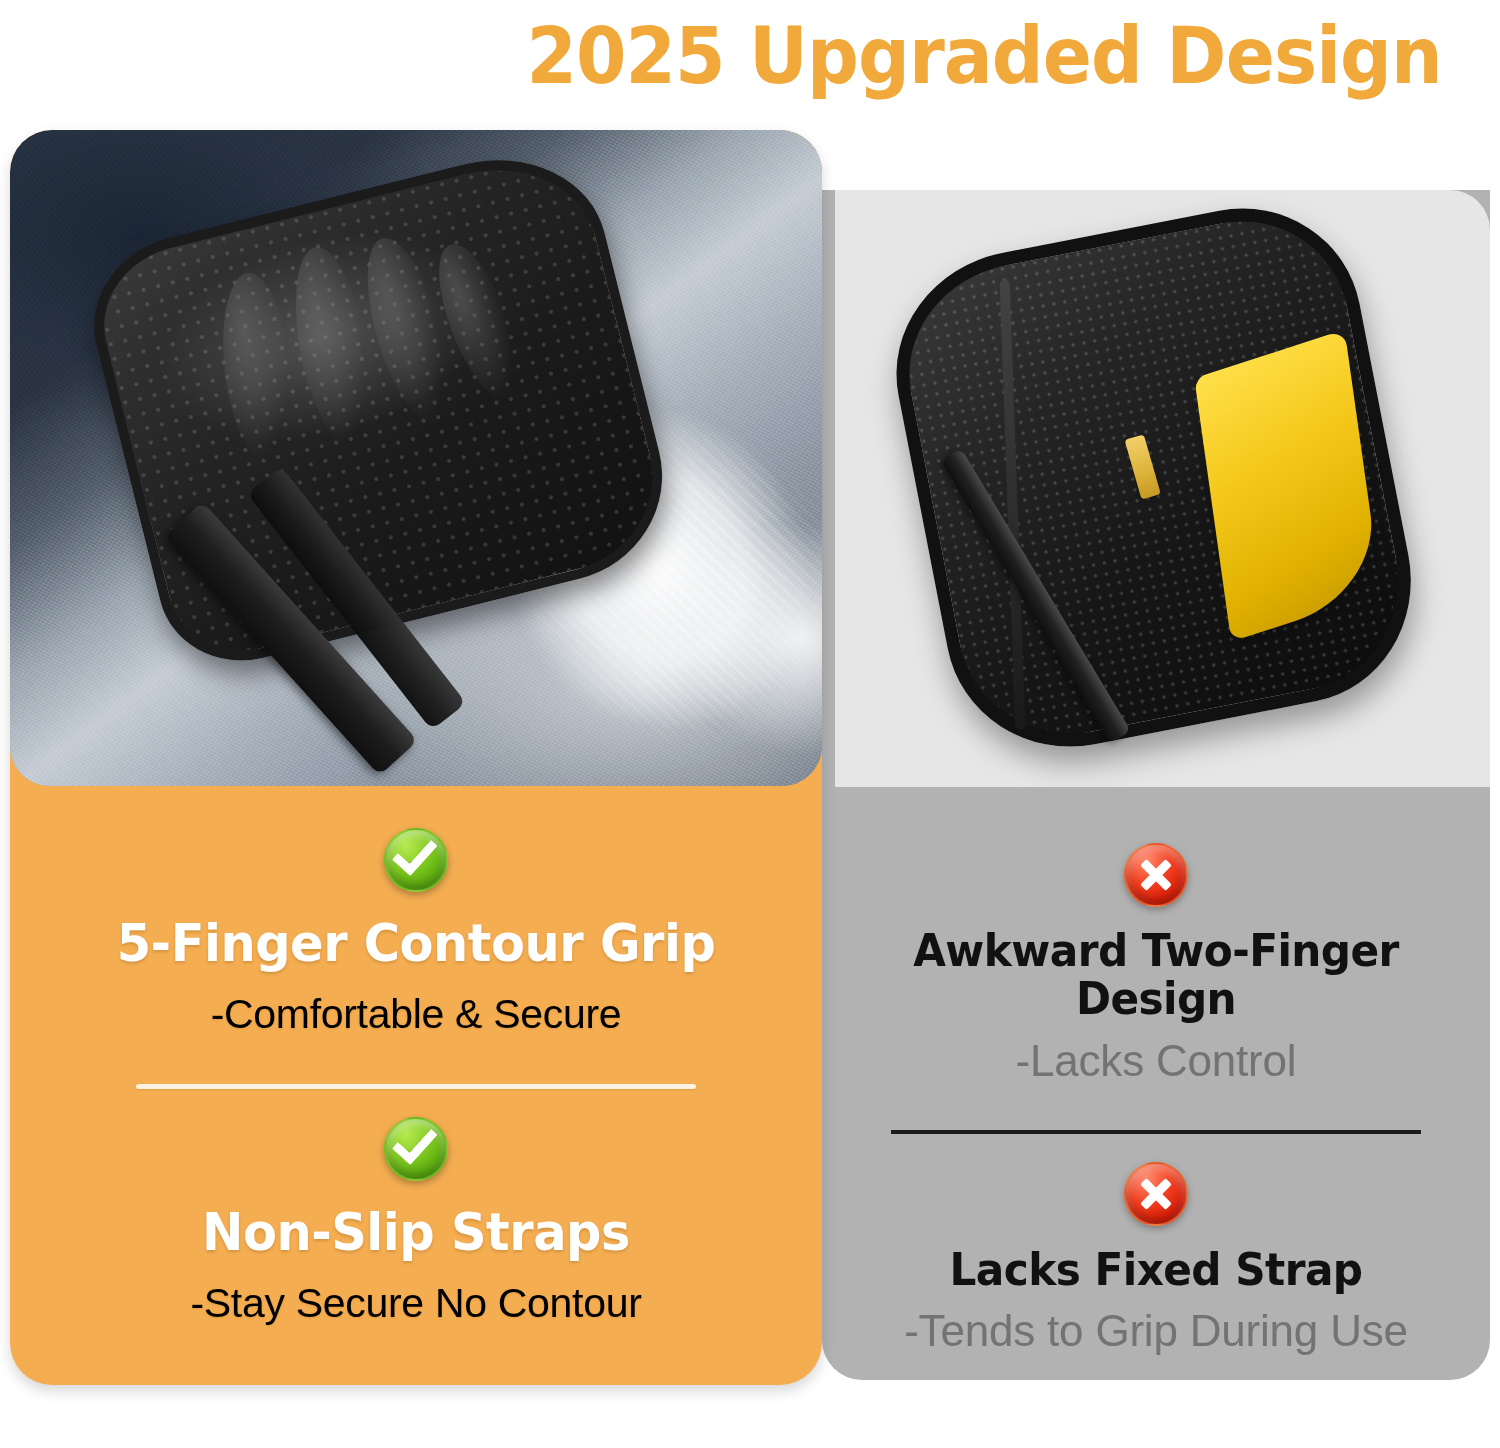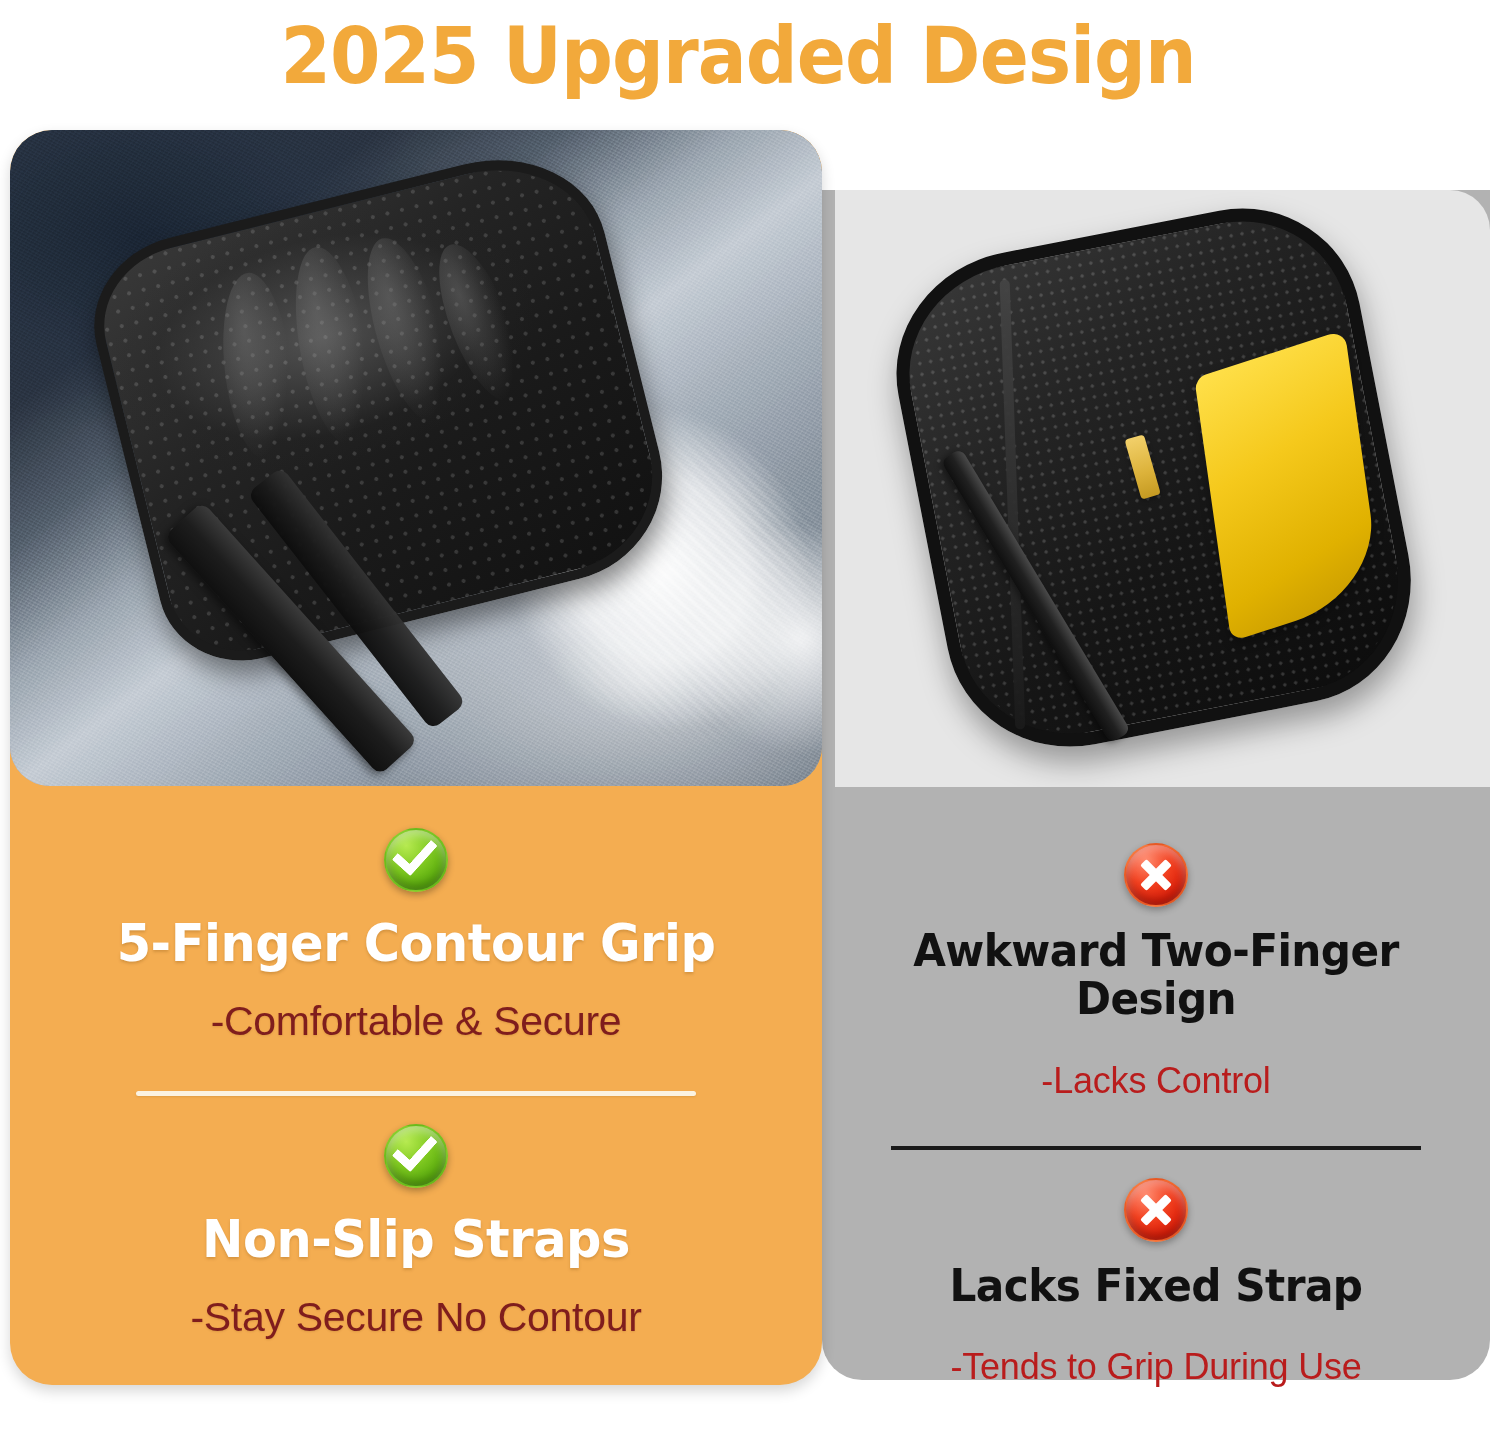--- a/index.html
+++ b/index.html
@@ -7,21 +7,21 @@
     width:1500px; height:1448px;
     background:#ffffff;
     font-family:"Liberation Sans", sans-serif;
     overflow:hidden;
   }
   .page { position:relative; width:1500px; height:1448px; background:#fff; }
 
   
   .title-bar {
     position:absolute; left:0; top:0; width:1476px; height:112px;
-    display:flex; align-items:center; justify-content:center;
+    display:flex; align-items:center; justify-content:flex-end;
   }
   .title-text {
     font-size:78px; font-weight:bold; color:#F2A93B;
     letter-spacing:-1px;
     transform:scaleX(0.93);
     font-family:"DejaVu Sans", sans-serif;
     white-space:nowrap;
   }
 
   
@@ -184,21 +184,21 @@
   .badge-x::after  { transform:translate(-50%,-50%) rotate(-45deg); }
 
   .good-head {
     font-family:"DejaVu Sans", sans-serif;
     font-size:51px; font-weight:bold; color:#ffffff;
     letter-spacing:-0.5px; line-height:1.1;
     text-shadow:0 2px 3px rgba(120,70,10,.25);
     transform:scaleX(0.97);
   }
   .good-sub {
-    font-size:41px; color:#7f1d1d; margin-top:26px;
+    font-size:41px; color:#000000; margin-top:19px;
     letter-spacing:-0.3px;
     text-shadow:0 1px 2px rgba(120,70,10,.18);
   }
   .divider-light {
     height:5px; background:#FBF3E2; border-radius:3px;
     margin:46px auto 0; width:560px;
     box-shadow:0 1px 2px rgba(150,95,20,.2);
   }
 
   
@@ -267,21 +267,21 @@
     padding:26px 46px 10px;
     z-index:4;
   }
   .bad-head {
     font-family:"DejaVu Sans", sans-serif;
     font-size:44px; font-weight:bold; color:#111111;
     letter-spacing:-0.6px; line-height:1.1;
     transform:scaleX(0.96);
   }
   .bad-sub {
-    font-size:36px; color:#b91c1c; margin-top:36px;
+    font-size:44px; color:#737373; margin-top:12px;
     letter-spacing:-0.2px;
   }
   .divider-dark {
     height:4px; background:#1a1a1a;
     margin:44px auto 0; width:530px;
   }
   .bad-badge-wrap { margin-bottom:20px; }
 </style>
 </head>
 <body>

